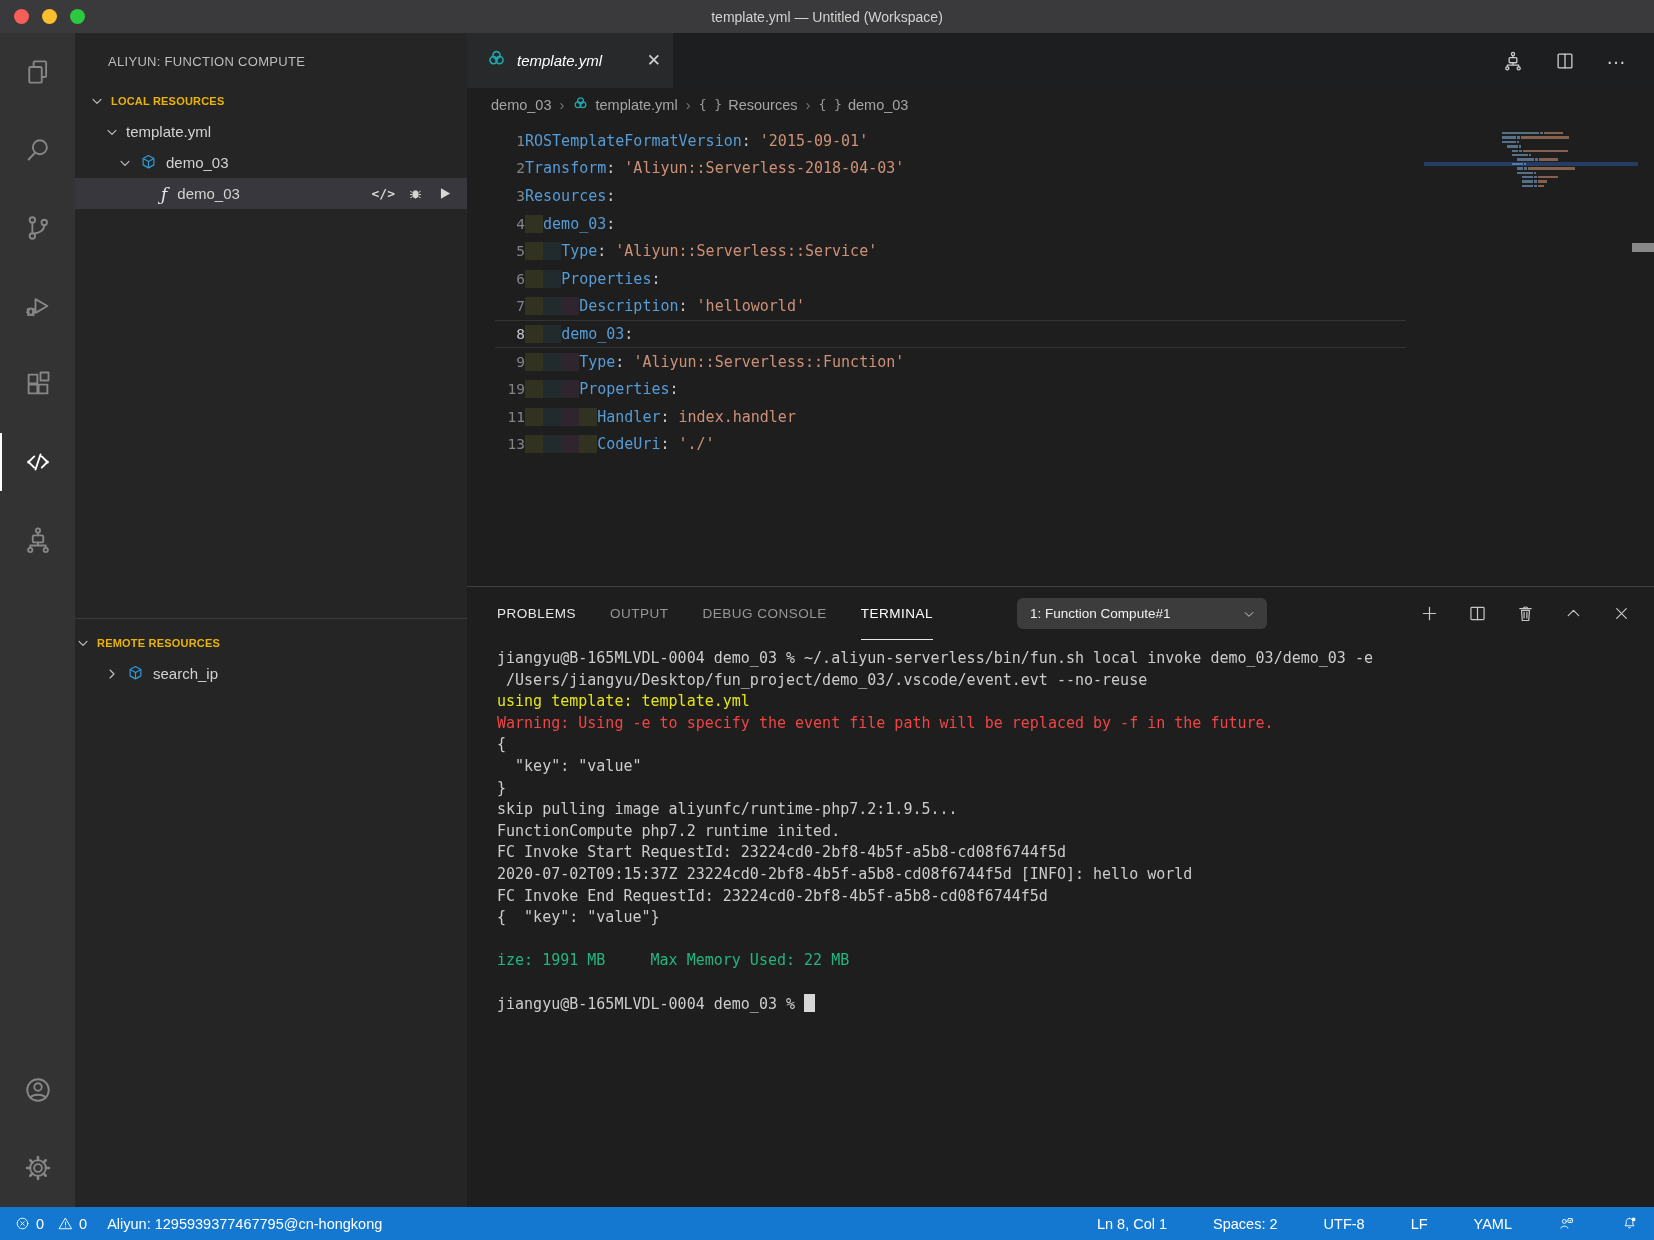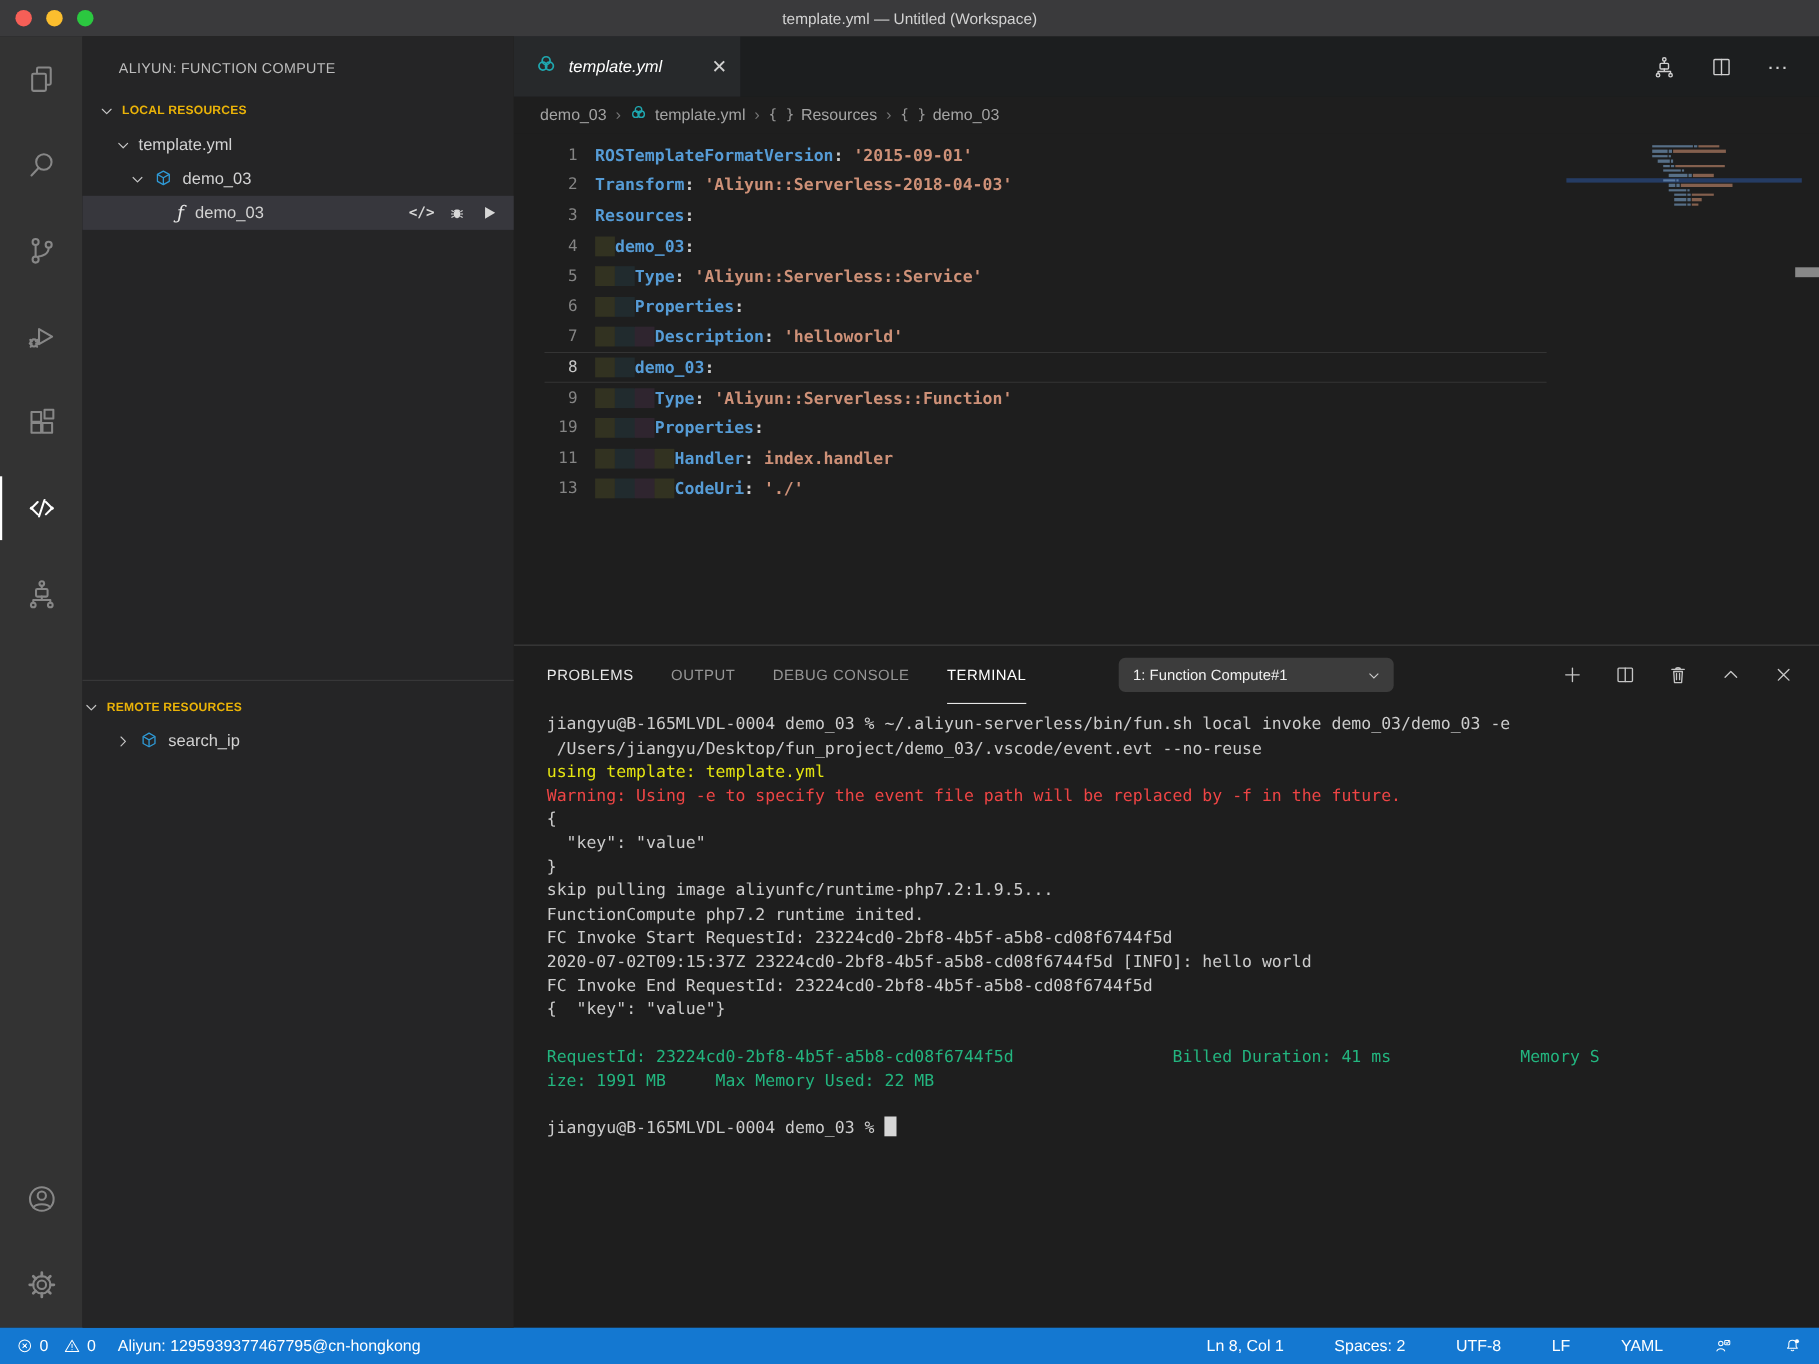--- a/index.html
+++ b/index.html
@@ -58,21 +58,21 @@
   .bc-sep { color:#767676; font-size:15px; }
   .bc-item { display:flex; align-items:center; gap:6px; cursor:pointer; }
   .bc-braces { font-family:"DejaVu Sans Mono", monospace; color:#9a9a9a; font-size:13px; }
   .bc-item .aliyun-icon svg { width:17px; height:17px; }
 
   
   .editor { position:relative; flex:1 1 auto; min-height:0; overflow:hidden; padding-top:6px; }
   .code-row { display:flex; height:27.6px; position:relative; align-items:center; }
   .gutter { width:58px; flex:0 0 auto; text-align:right; color:#858585; font-family:"DejaVu Sans Mono", monospace; font-size:14.5px; }
   .code-row.current .gutter { color:#c6c6c6; }
-  .code-text { margin-left:16px; font-family:"DejaVu Sans Mono", monospace; font-size:15px; white-space:pre; color:#cccccc; z-index:1;font-weight:bold; }
+  .code-text { margin-left:0; font-family:"DejaVu Sans Mono", monospace; font-size:15px; white-space:pre; color:#cccccc; z-index:1; }
   .guide { display:inline-block; }
   .g0,.g3 { background:rgba(255,255,64,.09); }
   .g1 { background:rgba(79,200,236,.08); }
   .g2 { background:rgba(255,127,255,.08); }
   .tk-k { color:#569cd6; } .tk-p { color:#cccccc; } .tk-s { color:#ce9178; }
   .code-row.current::after { content:''; position:absolute; left:28px; right:248px; top:0; bottom:0;
       border-top:1px solid rgba(255,255,255,.10); border-bottom:1px solid rgba(255,255,255,.10); }
   .minimap { position:absolute; top:10px; right:16px; width:214px; }
   .mm-row { height:4.4px; position:relative; }
   .mm-bar { position:absolute; top:1px; height:2.4px; background:rgba(125,165,205,.6); }
@@ -474,21 +474,20 @@
             <div class="t-line t-d">{</div>
             <div class="t-line t-d">  "key": "value"</div>
             <div class="t-line t-d">}</div>
             <div class="t-line t-d">skip pulling image aliyunfc/runtime-php7.2:1.9.5...</div>
             <div class="t-line t-d">FunctionCompute php7.2 runtime inited.</div>
             <div class="t-line t-d">FC Invoke Start RequestId: 23224cd0-2bf8-4b5f-a5b8-cd08f6744f5d</div>
             <div class="t-line t-d">2020-07-02T09:15:37Z 23224cd0-2bf8-4b5f-a5b8-cd08f6744f5d [INFO]: hello world</div>
             <div class="t-line t-d">FC Invoke End RequestId: 23224cd0-2bf8-4b5f-a5b8-cd08f6744f5d</div>
             <div class="t-line t-d">{  "key": "value"}</div>
             <div class="t-line t-d"></div>
-            <div class="t-line t-g">RequestId: 23224cd0-2bf8-4b5f-a5b8-cd08f6744f5d                Billed Duration: 41 ms             Memory S</div>
             <div class="t-line t-g">ize: 1991 MB     Max Memory Used: 22 MB</div>
             <div class="t-line t-d"></div>
             <div class="t-line t-d">jiangyu@B-165MLVDL-0004 demo_03 % <span class="cursor"></span></div>
           </div>
       </div>
 
     </div>
   </div>
 
   <div class="statusbar">

